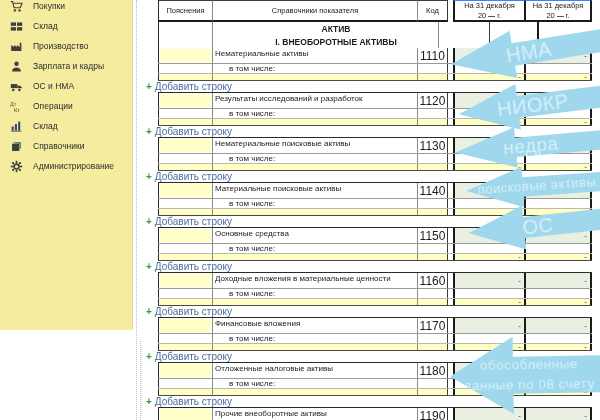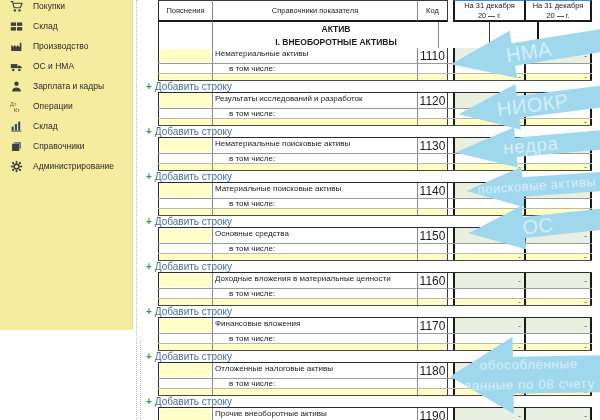--- a/index.html
+++ b/index.html
@@ -103,37 +103,37 @@
           <svg width="13" height="13" viewBox="0 0 16 16">
               <path d="M1.5 13.5V6l3.5 2.6V6l3.5 2.6V6l3.5 2.6V3.5h2v10z" fill="#3f3f3f"></path>
             </svg>
         </span>
         <span class="lbl">Производство</span>
       </div>
 
       <div class="side-item">
         <span class="ic">
           <svg width="13" height="13" viewBox="0 0 16 16">
+              <circle cx="8" cy="4.6" r="2.7" fill="#3f3f3f"></circle>
+              <path d="M2.5 14c0-3.2 2.6-4.7 5.5-4.7s5.5 1.5 5.5 4.7z" fill="#3f3f3f"></path>
+            </svg>
+        </span>
+        <span class="lbl">Зарплата и кадры</span>
+      </div>
+
+      <div class="side-item">
+        <span class="ic">
+          <svg width="13" height="13" viewBox="0 0 16 16">
               <rect x="1" y="5" width="8" height="5" fill="#3f3f3f"></rect>
               <path d="M9 7h3.6l2 2v1H9z" fill="#3f3f3f"></path>
               <circle cx="4" cy="12.2" r="1.5" fill="#3f3f3f"></circle>
               <circle cx="11.6" cy="12.2" r="1.5" fill="#3f3f3f"></circle>
             </svg>
         </span>
         <span class="lbl">ОС и НМА</span>
-      </div>
-
-      <div class="side-item">
-        <span class="ic">
-          <svg width="13" height="13" viewBox="0 0 16 16">
-              <circle cx="8" cy="4.6" r="2.7" fill="#3f3f3f"></circle>
-              <path d="M2.5 14c0-3.2 2.6-4.7 5.5-4.7s5.5 1.5 5.5 4.7z" fill="#3f3f3f"></path>
-            </svg>
-        </span>
-        <span class="lbl">Зарплата и кадры</span>
       </div>
 
       <div class="side-item">
         <span class="ic">
           <svg width="13" height="13" viewBox="0 0 16 16">
               <text x="0" y="7" font-size="7" fill="#7a5c2e" font-family="Liberation Sans,sans-serif">Дт</text>
               <text x="5" y="15" font-size="7" fill="#3f3f3f" font-family="Liberation Sans,sans-serif">Кт</text>
             </svg>
         </span>
         <span class="lbl">Операции</span>

